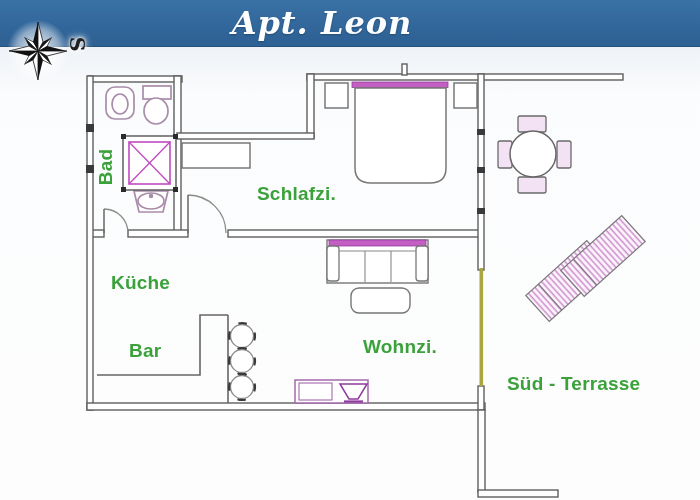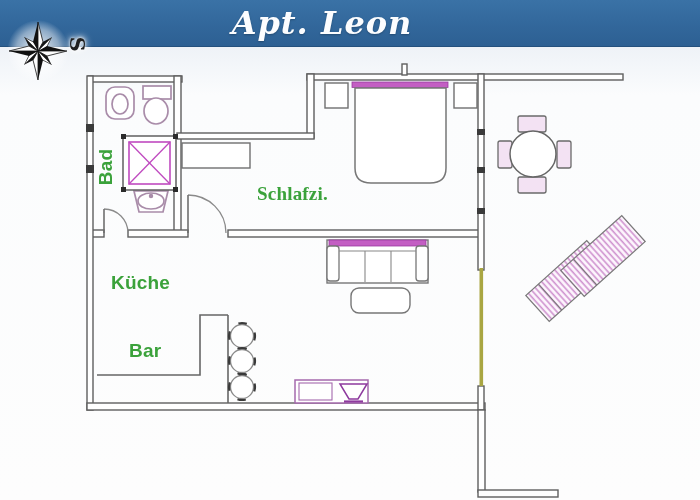--- a/index.html
+++ b/index.html
@@ -32,21 +32,21 @@
   .plan{position:absolute;left:0;top:0;width:700px;height:500px;}
   .room-label{
     position:absolute;color:#3ba23b;font-weight:bold;font-size:19px;
     white-space:nowrap;letter-spacing:0.2px;
   }
   .label-bad{
     left:85px;top:156px;width:42px;height:22px;
     display:flex;align-items:center;justify-content:center;
     transform:rotate(-90deg);
   }
-  .label-schlafzimmer{left:257px;top:183px;font-family:Liberation Serif, serif;}
+  .label-schlafzimmer{left:257px;top:183px;}
   .label-kueche{left:111px;top:272px;}
   .label-bar{left:129px;top:340px;}
   .label-wohnzimmer{left:363px;top:336px;}
   .label-terrasse{left:507px;top:373px;}
 </style>
 </head>
 <body>
 
 <div class="stage">
 
@@ -203,14 +203,16 @@
     <g transform="translate(603,256) rotate(-42)">
       <rect x="-41" y="-17.5" width="82" height="35" fill="url(#stripes)" stroke="#7a7a7a" stroke-width="1.2"></rect>
       <line x1="-24" y1="-17.5" x2="-24" y2="17.5" stroke="#7a7a7a" stroke-width="1.2"></line>
     </g>
   </svg>
 
   <div class="room-label label-bad">Bad</div>
   <div class="room-label label-schlafzimmer">Schlafzi.</div>
   <div class="room-label label-kueche">Küche</div>
   <div class="room-label label-bar">Bar</div>
+  <div class="room-label label-wohnzimmer">Wohnzi.</div>
+  <div class="room-label label-terrasse">Süd - Terrasse</div>
 
 </div>
 
 </body></html>

